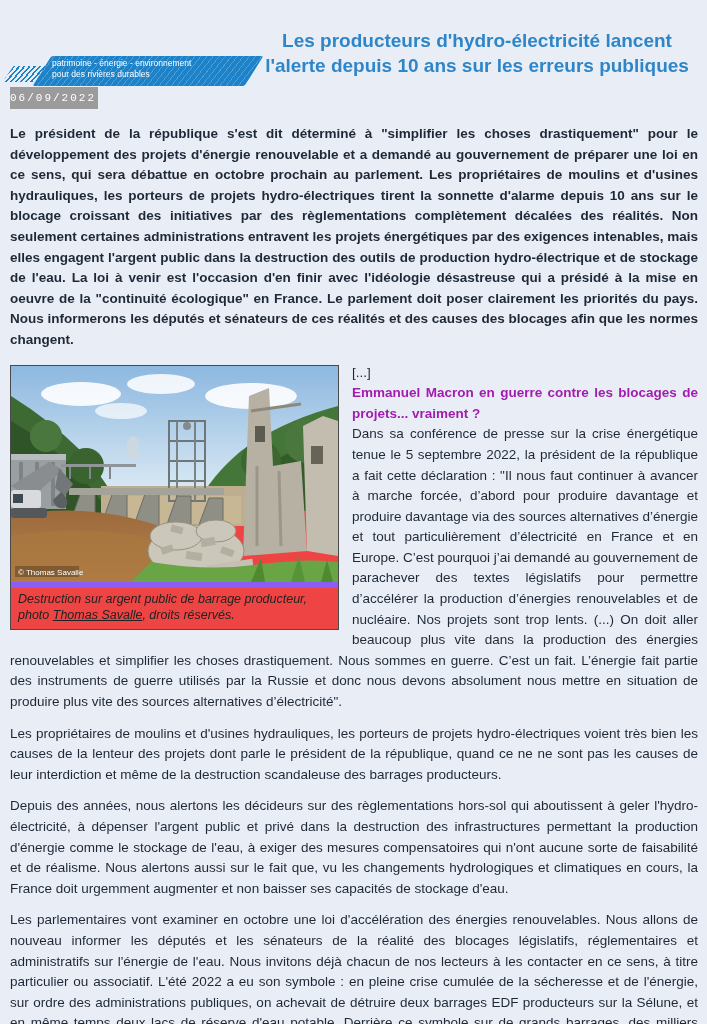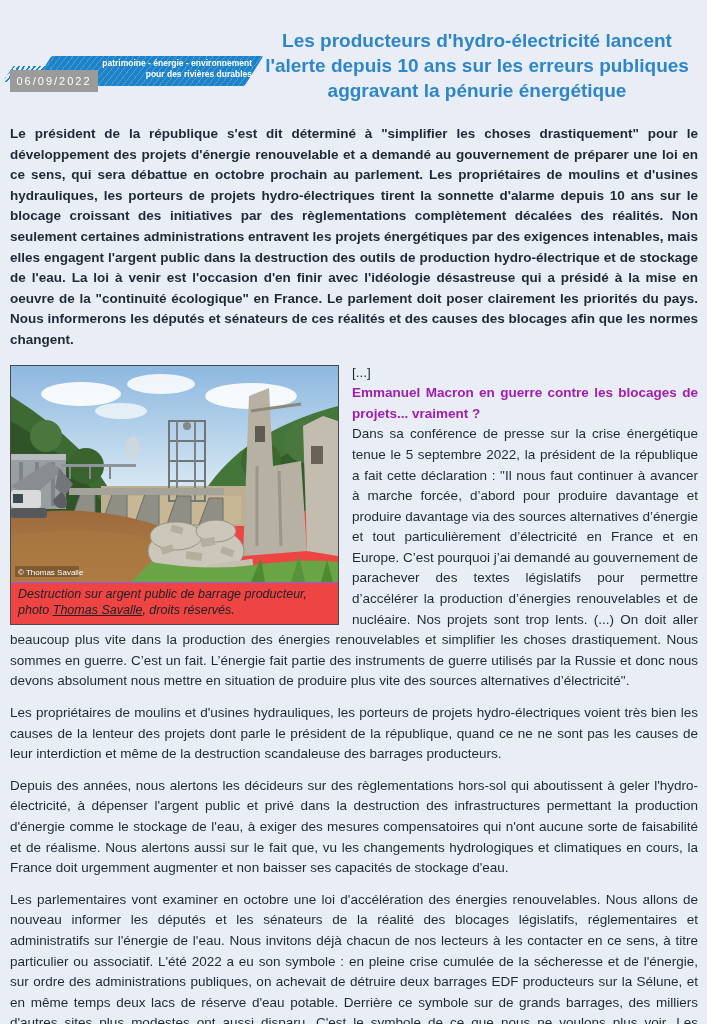--- a/index.html
+++ b/index.html
@@ -25,27 +25,27 @@
     transform: skewX(-35deg);
   }
   .logo-word {
     position:absolute; left:8px; top:-6px;
     font-family:"DejaVu Serif", serif; font-weight:bold;
     font-size:37px; letter-spacing:-1px; color:#1e82c9;
     text-shadow: 0 0 0 #1e82c9;
   }
   .logo-tagline {
     position:absolute; right:2px; top:36px; width:200px;
-    text-align:right; color:#ffffff; font-weight:bold;
+    color:#ffffff; font-weight:normal;
     font-size:8.5px; line-height:10.5px;
   }
   .date-badge {
-    position:absolute; left:10px; top:70px; width:88px; height:22px;
-    background:#9b9b9b; color:#ffffff; font-family:Liberation Sans, sans-serif;
-    font-size:11px; letter-spacing:2px; text-align:center; line-height:22px;
+    position:absolute; left:10px; top:87px; width:88px; height:22px;
+    background:#9b9b9b; color:#ffffff; font-family:Liberation Mono, monospace;
+    font-size:11px; letter-spacing:2px; line-height:22px;
   }
   .title {
     position:absolute; left:252px; top:28px; width:450px;
     text-align:center; font-weight:bold; font-size:19px; line-height:25px;
     color:#2e86c8;
   }
 
   
   .article { position:relative; padding:6px 9px 0 10px; text-align:justify;
              font-size:13.5px; line-height:20.6px; }
@@ -54,21 +54,21 @@
   .para { margin-top:11px; }
 
   
   .figure {
     float:left; width:329px; margin:14px 13px 4px 0;
     border:1px solid #4a4a4a; background:#ef4444;
   }
   .figure svg { display:block; width:327px; height:216px; }
   .figure-caption {
     padding:3px 14px 5px 7px; font-style:italic; font-size:12.5px; line-height:16.5px;
-    color:#222222; text-align:left; border-top:1px solid #8b5cf6;
+    color:#222222; text-align:left; border-top:6px solid #8b5cf6;
   }
   .figure-caption a { color:#222222; text-decoration:underline; cursor:pointer; }
 
   .ellipsis-line { margin-top:12px; }
   .sub-heading { color:#a21caf; font-weight:bold; }
 </style>
 </head>
 <body>
 
 <div class="page">
@@ -79,21 +79,20 @@
       <div class="scribble-band"></div>
       <div class="logo-tagline">
         <div>patrimoine - énergie - environnement</div>
         <div>pour des rivières durables</div>
       </div>
     </div>
     <div class="date-badge">06/09/2022</div>
     <div class="title">
       <div>Les producteurs d'hydro-électricité lancent</div>
       <div>l'alerte depuis 10 ans sur les erreurs publiques</div>
-      <div>aggravant la pénurie énergétique</div>
     </div>
   </div>
 
   <div class="article">
 
     <p class="p-intro"><span>Le président de la république s'est dit déterminé à "</span><span class="q">simplifier les choses drastiquement</span><span>" pour le développement des projets d'énergie renouvelable et a demandé au gouvernement de préparer une loi en ce sens, qui sera débattue en octobre prochain au parlement. Les propriétaires de moulins et d'usines hydrauliques, les porteurs de projets hydro-électriques tirent la sonnette d'alarme depuis 10 ans sur le blocage croissant des initiatives par des règlementations complètement décalées des réalités. Non seulement certaines administrations entravent les projets énergétiques par des exigences intenables, mais elles engagent l'argent public dans la destruction des outils de production hydro-électrique et de stockage de l'eau. La loi à venir est l'occasion d'en finir avec l'idéologie désastreuse qui a présidé à la mise en oeuvre de la "</span><span class="q">continuité écologique</span><span>" en France. Le parlement doit poser clairement les priorités du pays. Nous informerons les députés et sénateurs de ces réalités et des causes des blocages afin que les normes changent.</span></p>
 
     <div class="figure">
       <svg viewBox="0 0 327 216" role="img">
         <defs>

